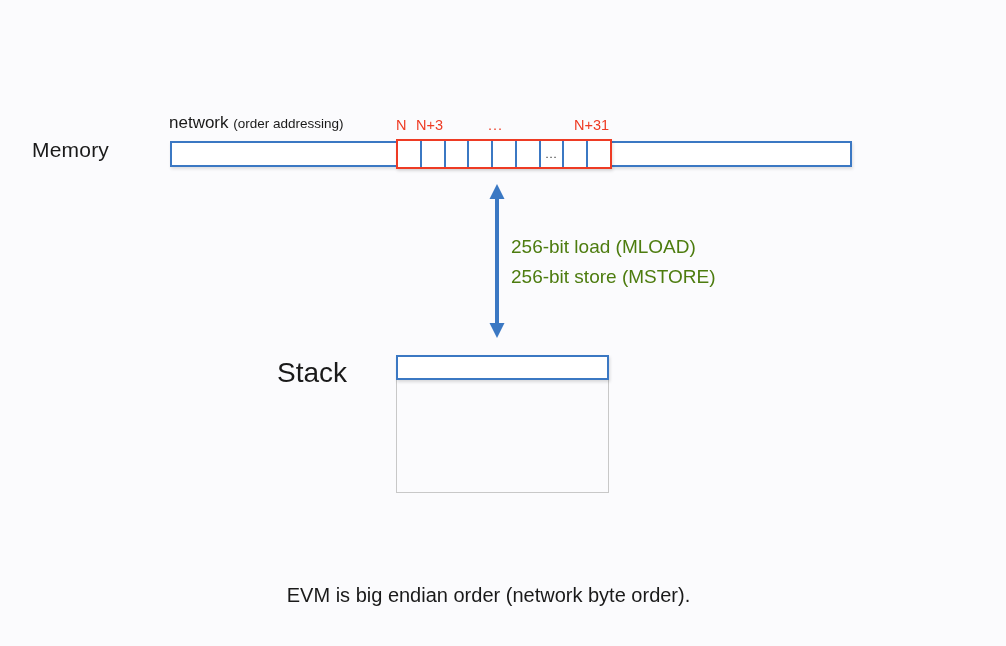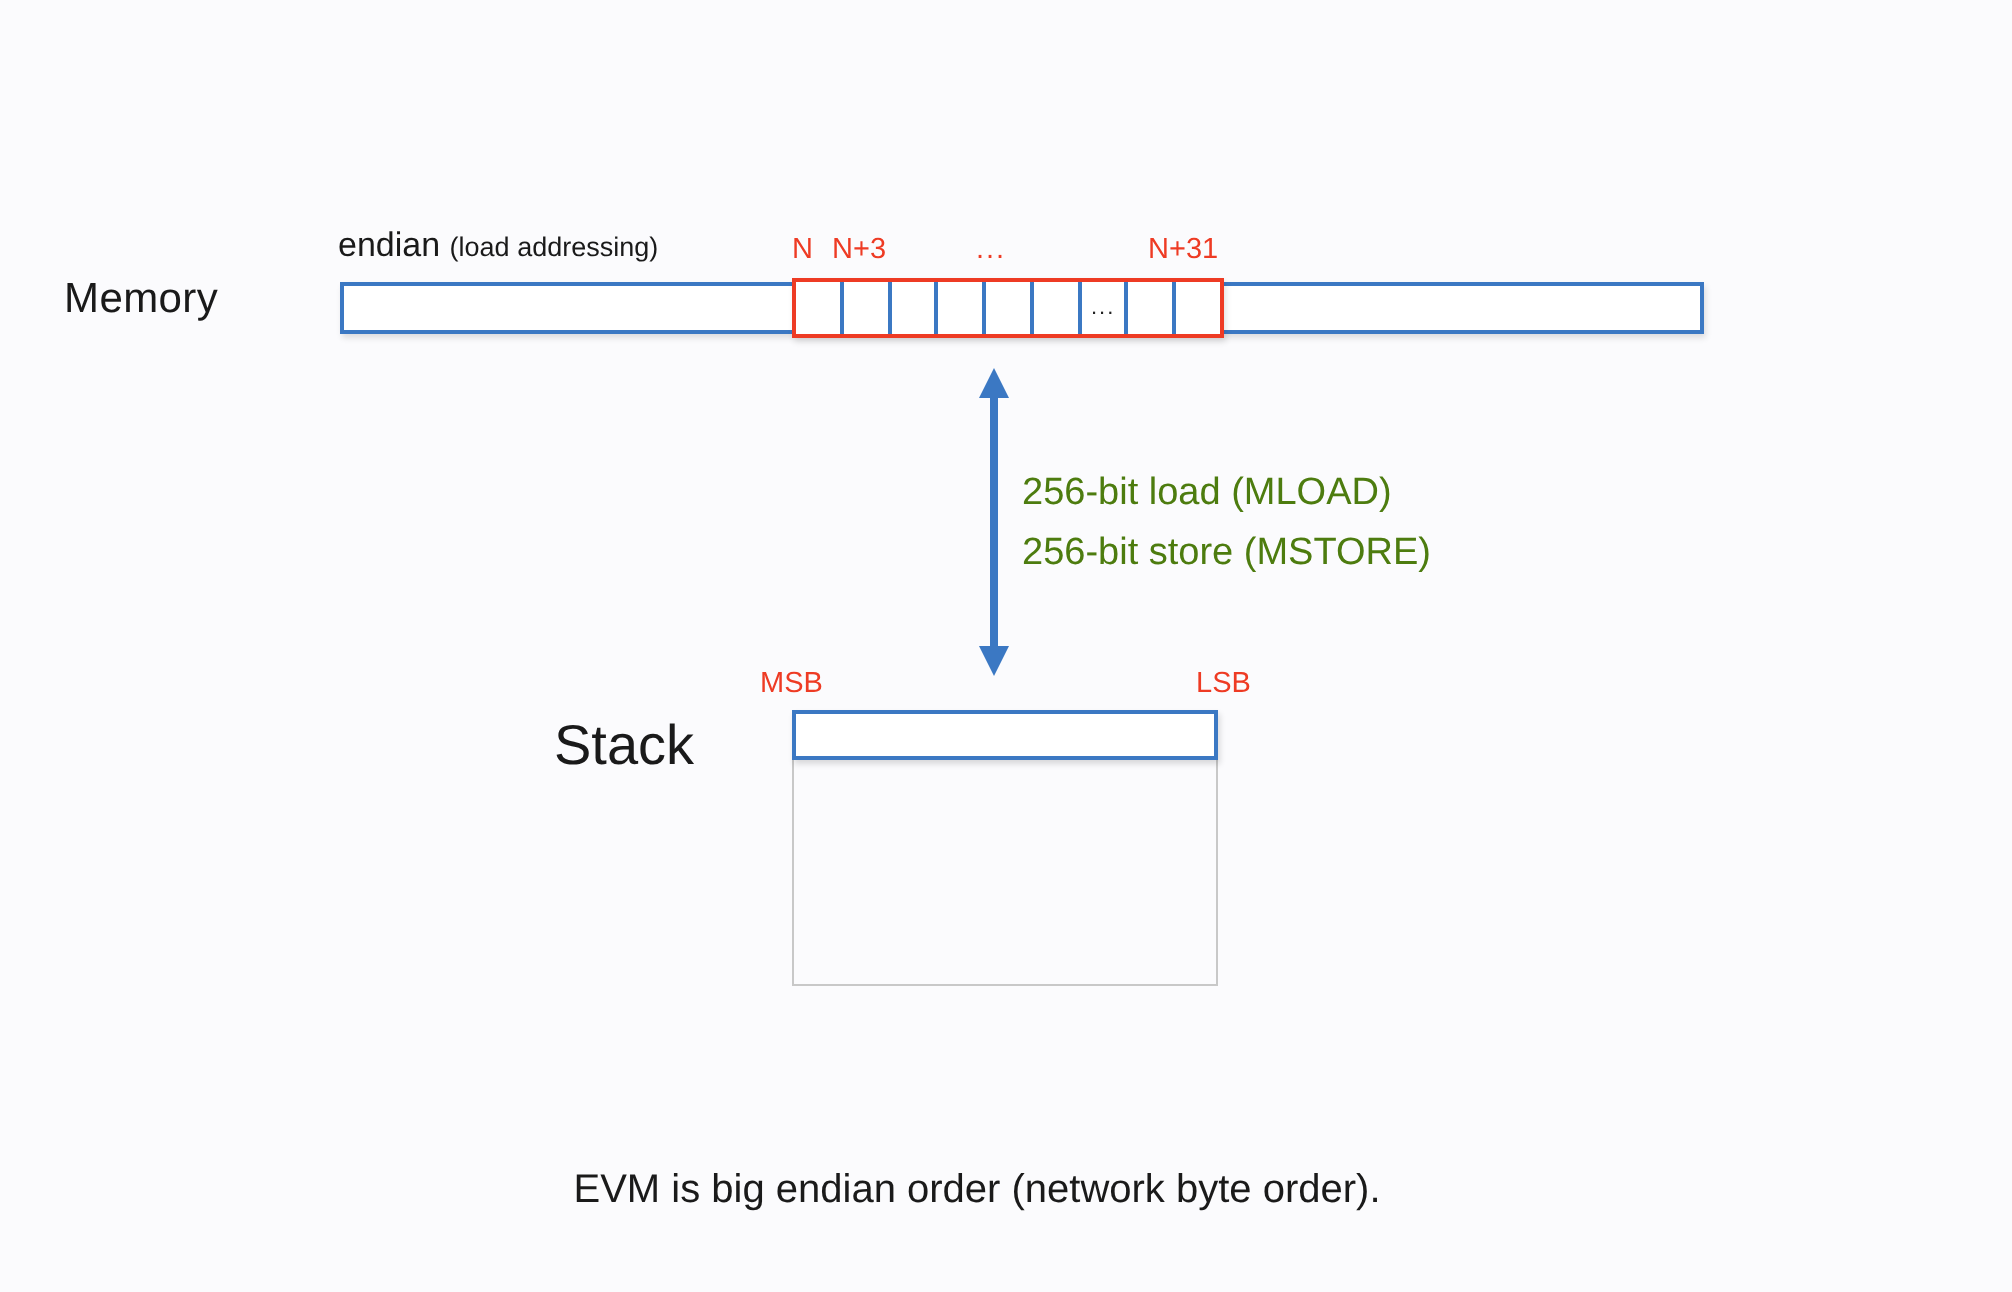--- a/index.html
+++ b/index.html
@@ -179,21 +179,21 @@
   }
 </style>
 </head>
 <body>
 
 <div class="stage">
 
   <div class="memory-label">Memory</div>
 
   <div class="address-label">
-    <span>endian</span><span> </span><span class="sub">(load addressing)</span>
+    <span>network</span><span> </span><span class="sub">(order addressing)</span>
   </div>
 
   <div class="mem-bar"></div>
 
   <div class="byte-labels">
     <span class="bl-n">N</span>
     <span class="bl-n1">N+3</span>
     <span class="bl-dots">...</span>
     <span class="bl-n31">N+31</span>
   </div>
@@ -218,23 +218,19 @@
     </svg>
   </div>
 
   <div class="transfer-text">
     <div>256-bit load (MLOAD)</div>
     <div>256-bit store (MSTORE)</div>
   </div>
 
   <div class="stack-label">Stack</div>
 
-  <div class="msb-lsb">
-    <span class="lbl-msb">MSB</span>
-    <span class="lbl-lsb">LSB</span>
-  </div>
 
   <div class="stack-body"></div>
   <div class="stack-top-slot"></div>
 
   <div class="caption">EVM is big endian order (network byte order).</div>
 
 </div>
 
 </body></html>

